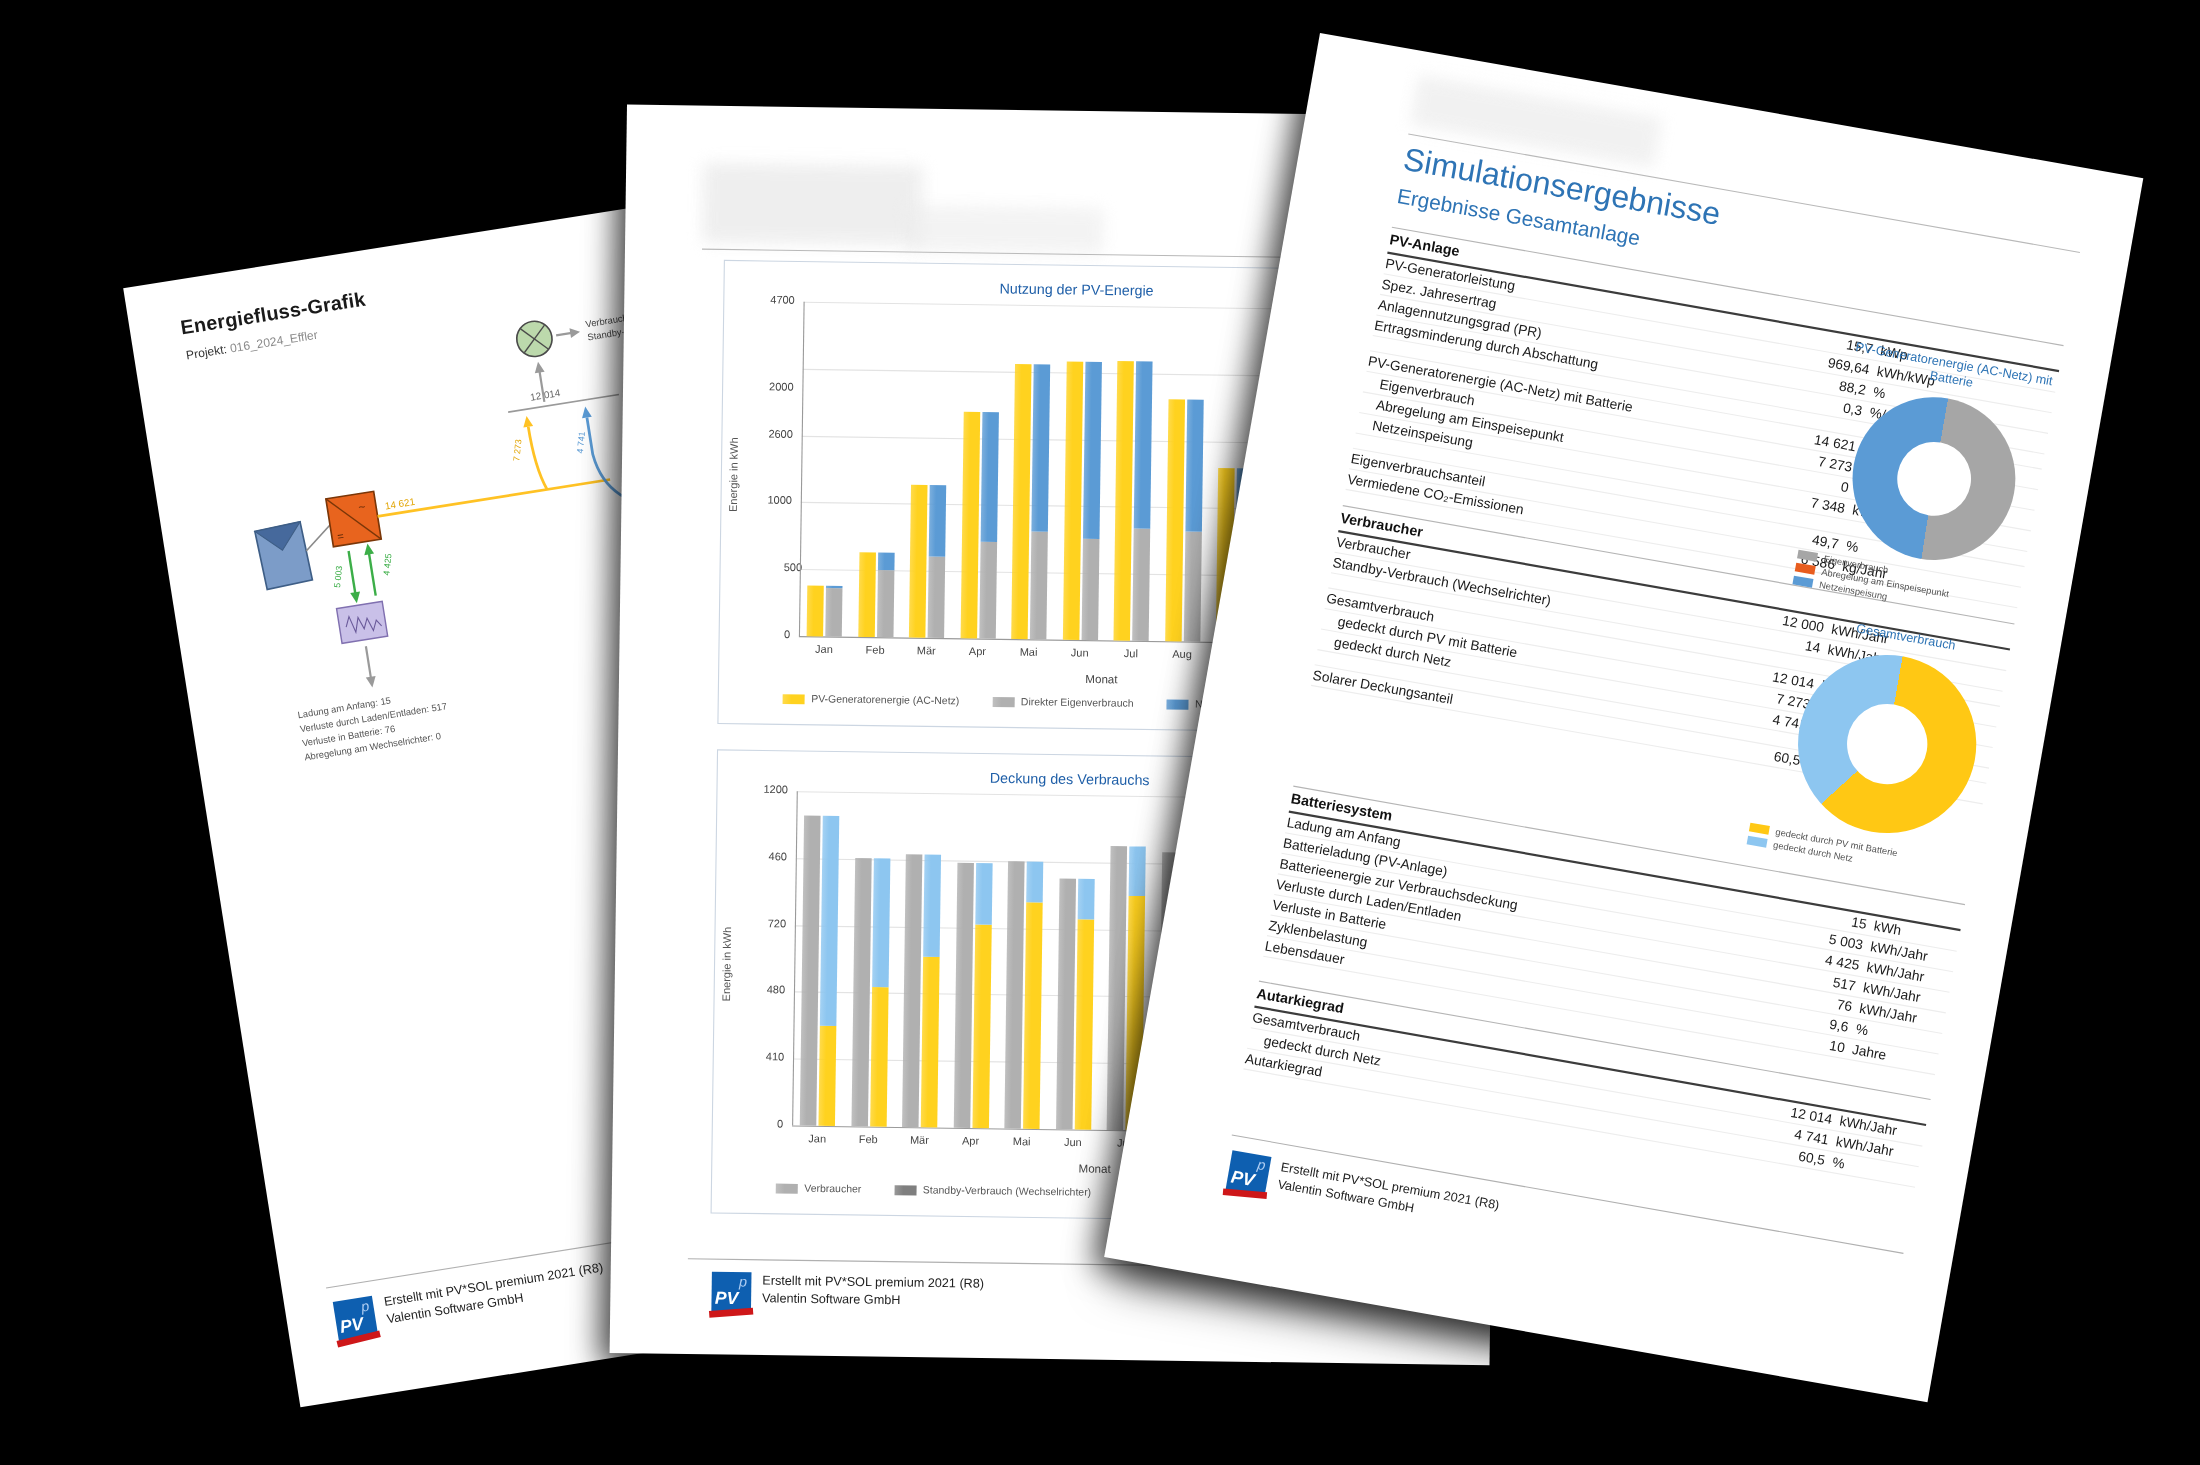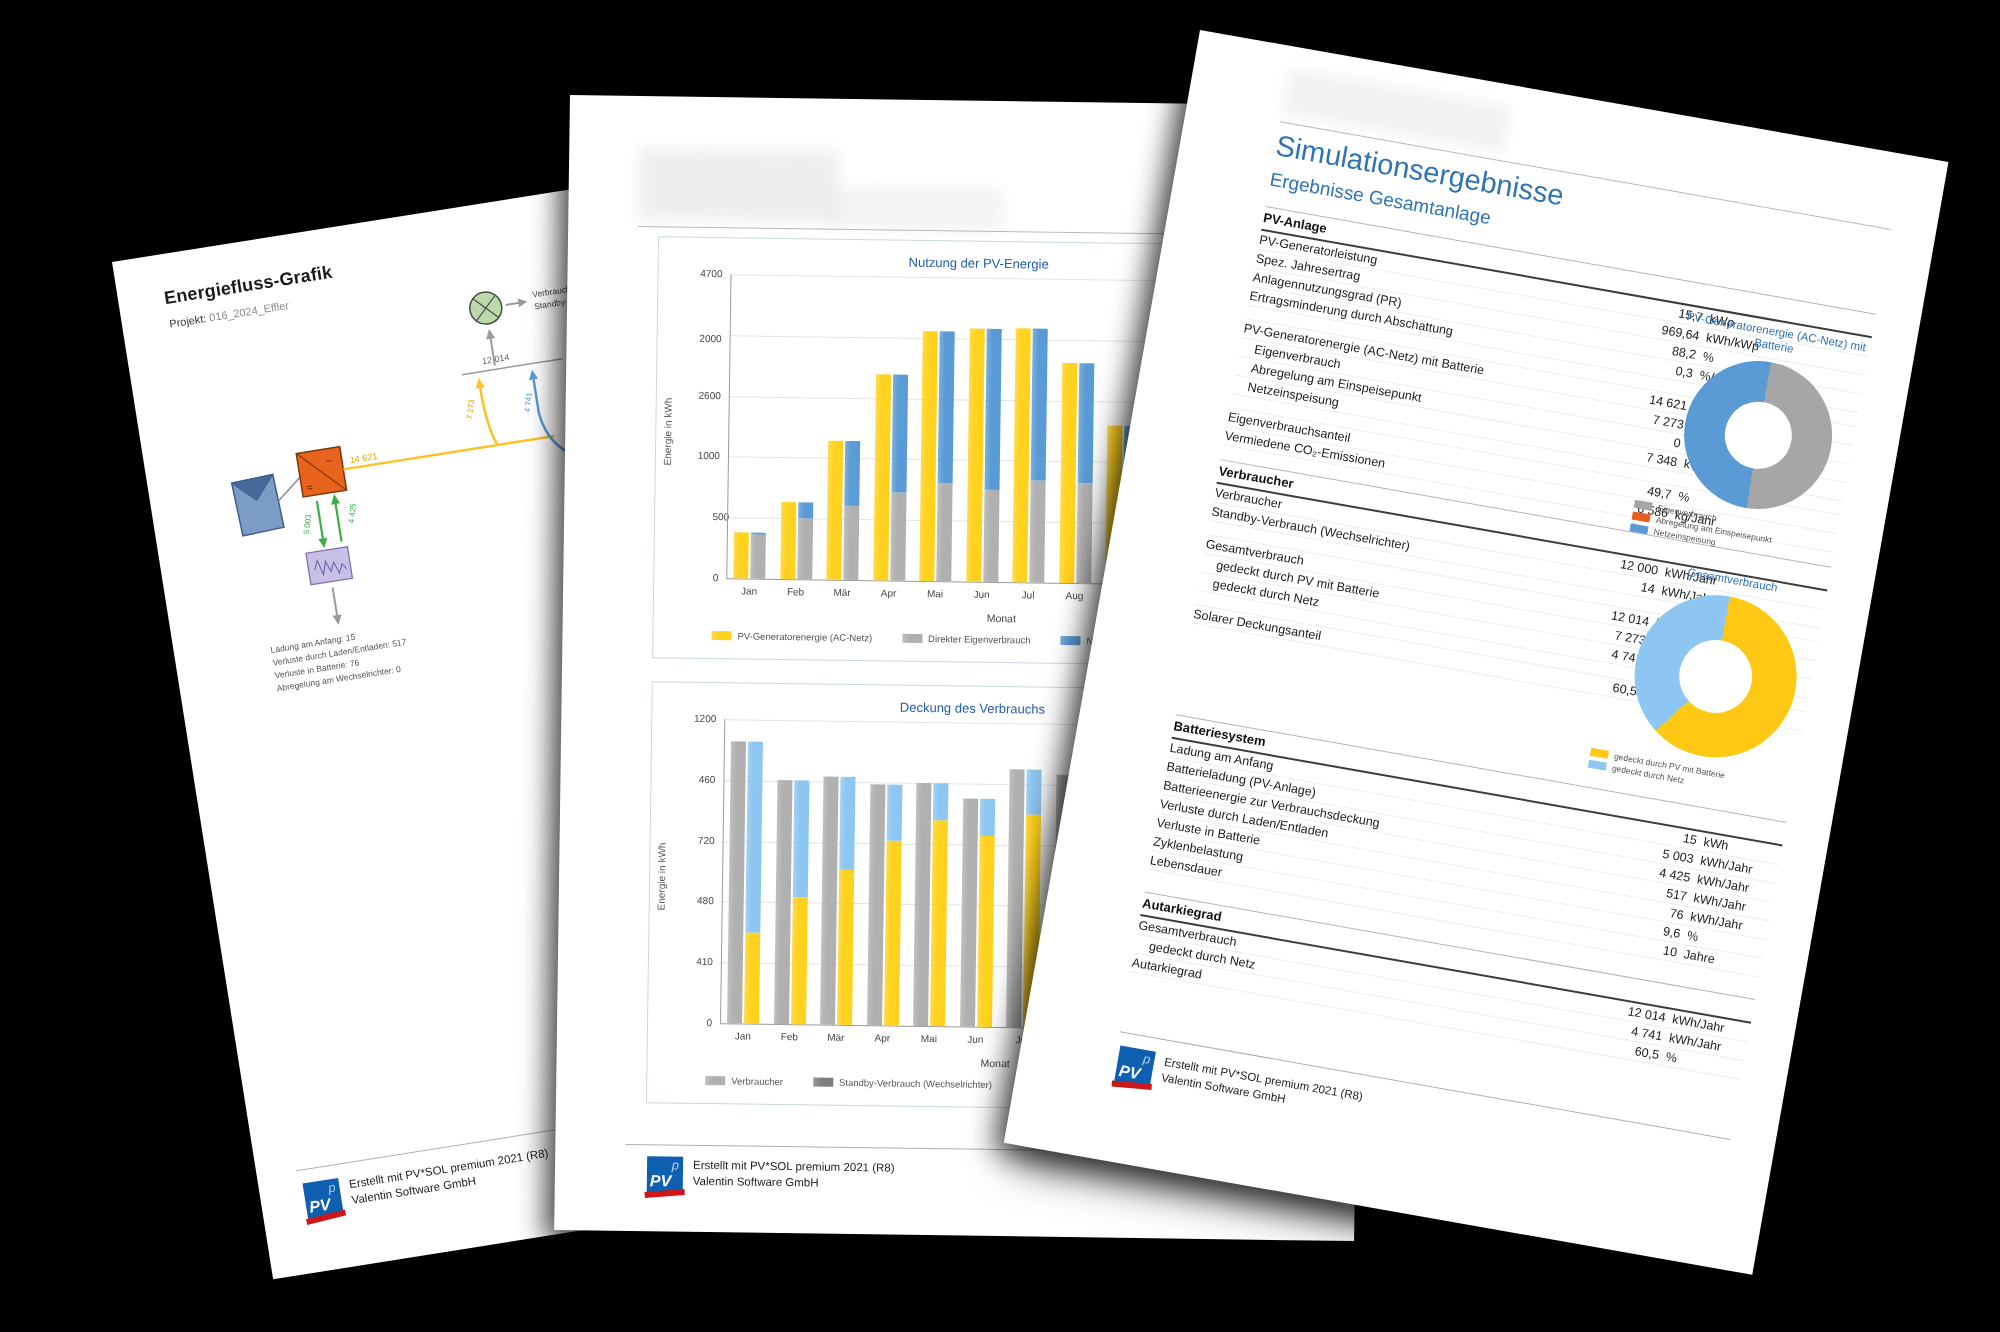--- a/index.html
+++ b/index.html
@@ -161,21 +161,21 @@
       <div class="chart-title">Nutzung der PV-Energie</div>
       <div class="ylab" style="top: 228px;">Energie in kWh</div>
       <div class="ytick" style="left: 24px; top: 334px;">0</div>
       <div class="grid" style="left: 72px; top: 279.2px; width: 558px;"></div>
       <div class="ytick" style="left: 34px; top: 273.2px;">500</div>
       <div class="grid" style="left: 72px; top: 218.4px; width: 558px;"></div>
       <div class="ytick" style="left: 24px; top: 212.4px;">1000</div>
       <div class="grid" style="left: 72px; top: 157.6px; width: 558px;"></div>
       <div class="ytick" style="left: 24px; top: 151.6px;">2600</div>
       <div class="grid" style="left: 72px; top: 96.8px; width: 558px;"></div>
-      <div class="ytick" style="left: 24px; top: 95px;">2000</div>
+      <div class="ytick" style="left: 24px; top: 109px;">2000</div>
       <div class="grid" style="left: 72px; top: 36px; width: 558px;"></div>
       <div class="ytick" style="left: 24px; top: 30px;">4700</div>
       <div class="axis-y" style="left: 72px; top: 36px; height: 304px;"></div>
       <div class="axis-x" style="left: 72px; top: 340px; width: 558px;"></div>
       <div class="bar" style="left: 79px; top: 293.792px; width: 15px; height: 46.208px; background: linear-gradient(90deg, rgba(255, 210, 31, 0.8), rgb(255, 210, 31) 40%, rgb(255, 210, 31));"></div>
       <div class="bar" style="left: 96px; top: 295.616px; width: 15px; height: 44.384px; background: linear-gradient(90deg, rgba(176, 176, 176, 0.8), rgb(176, 176, 176) 40%, rgb(176, 176, 176));"></div>
       <div class="bar" style="left: 96px; top: 293.792px; width: 15px; height: 1.824px; background: linear-gradient(90deg, rgba(91, 155, 213, 0.8), rgb(91, 155, 213) 40%, rgb(91, 155, 213));"></div>
       <div class="xtick" style="left: 72px; top: 347px;">Jan</div>
       <div class="bar" style="left: 125.5px; top: 262.784px; width: 15px; height: 77.216px; background: linear-gradient(90deg, rgba(255, 210, 31, 0.8), rgb(255, 210, 31) 40%, rgb(255, 210, 31));"></div>
       <div class="bar" style="left: 142.5px; top: 279.2px; width: 15px; height: 60.8px; background: linear-gradient(90deg, rgba(176, 176, 176, 0.8), rgb(176, 176, 176) 40%, rgb(176, 176, 176));"></div>

